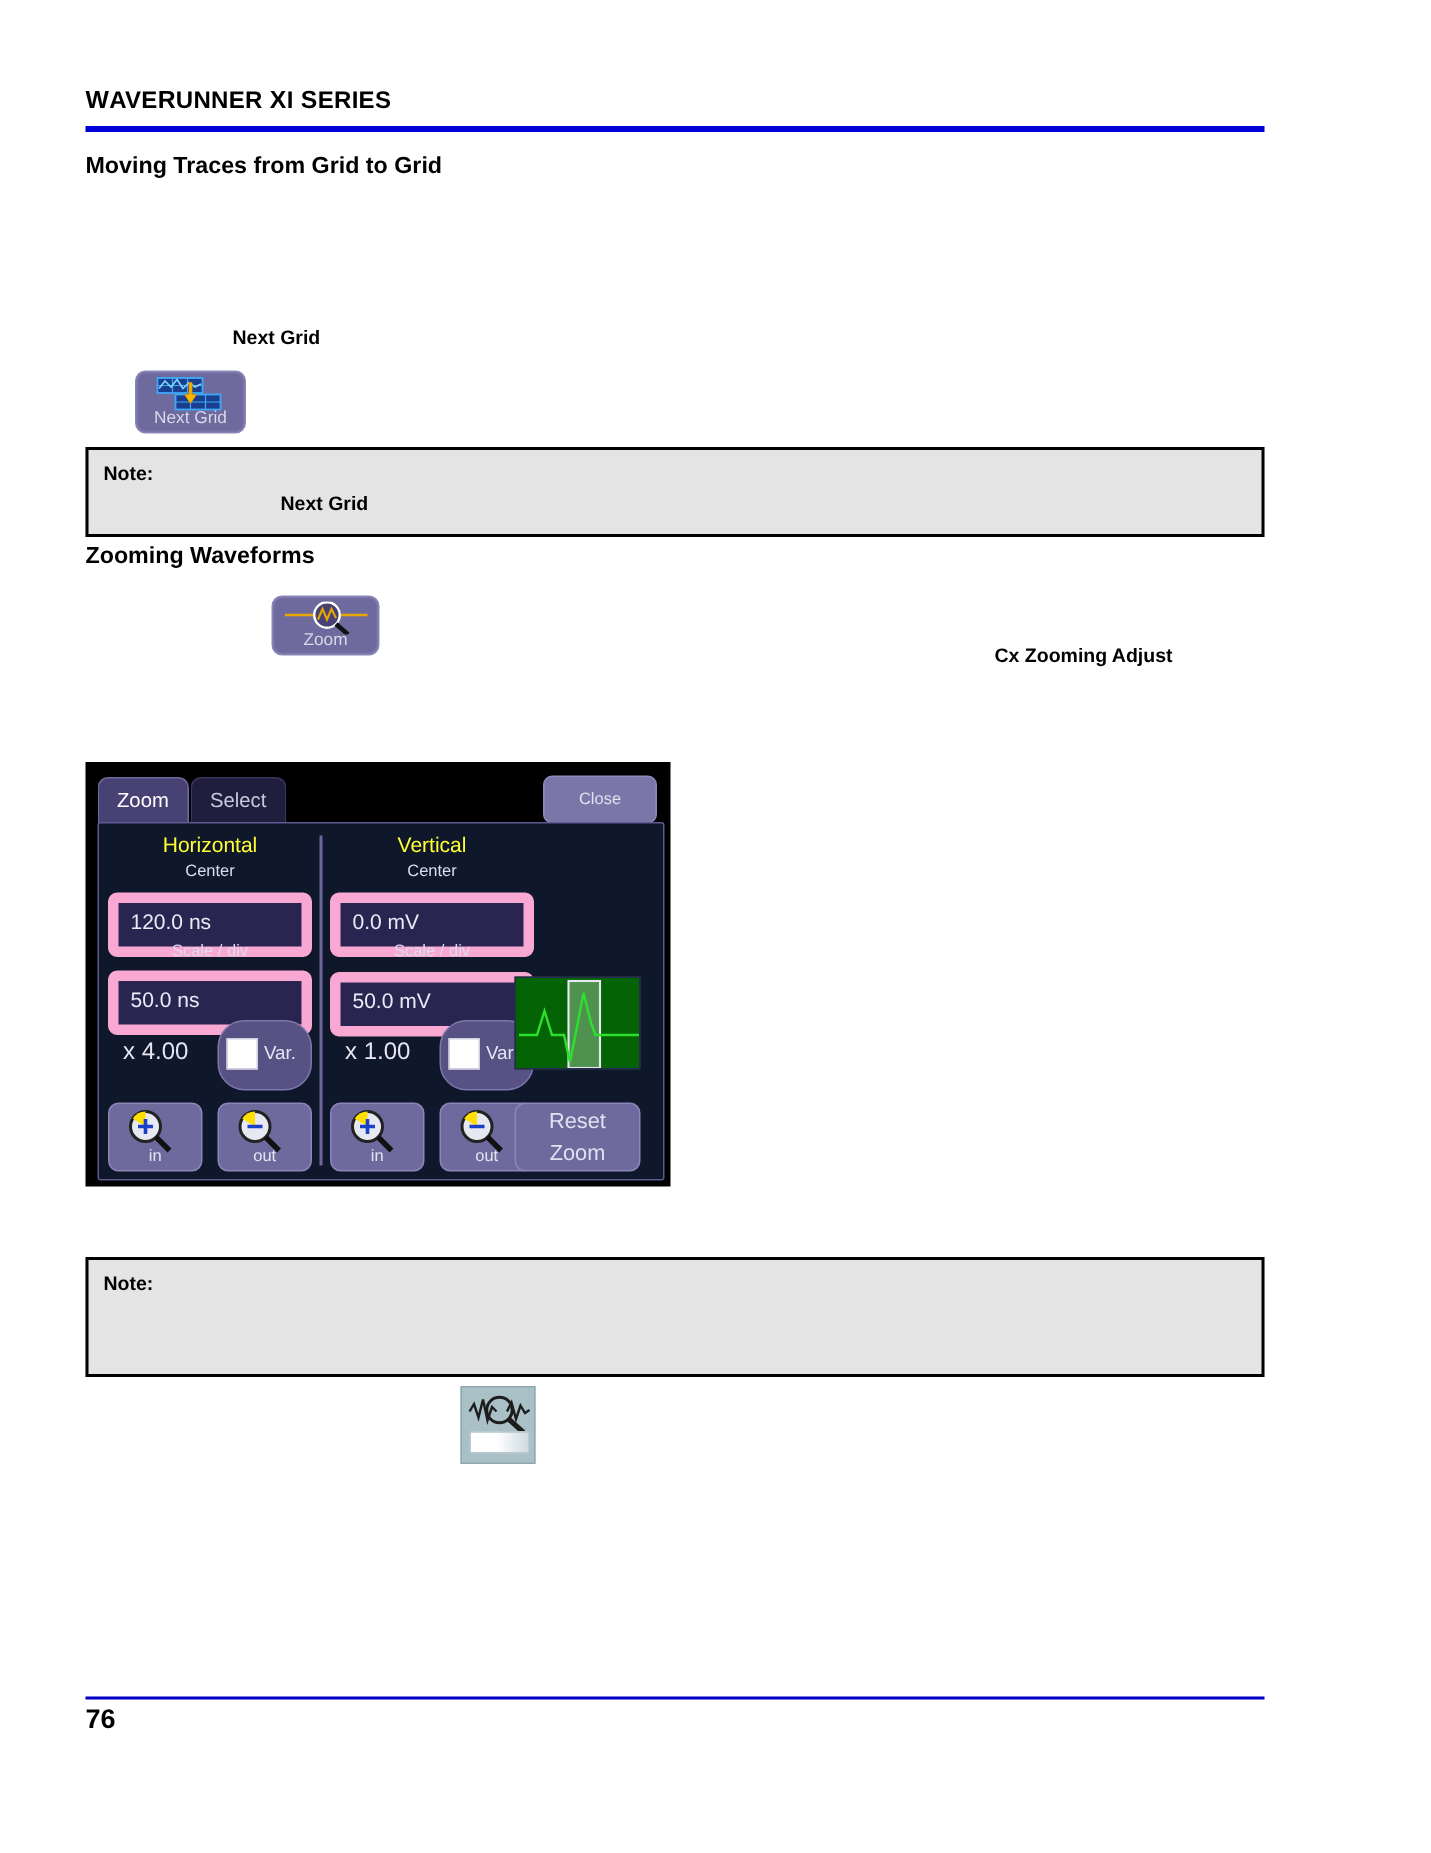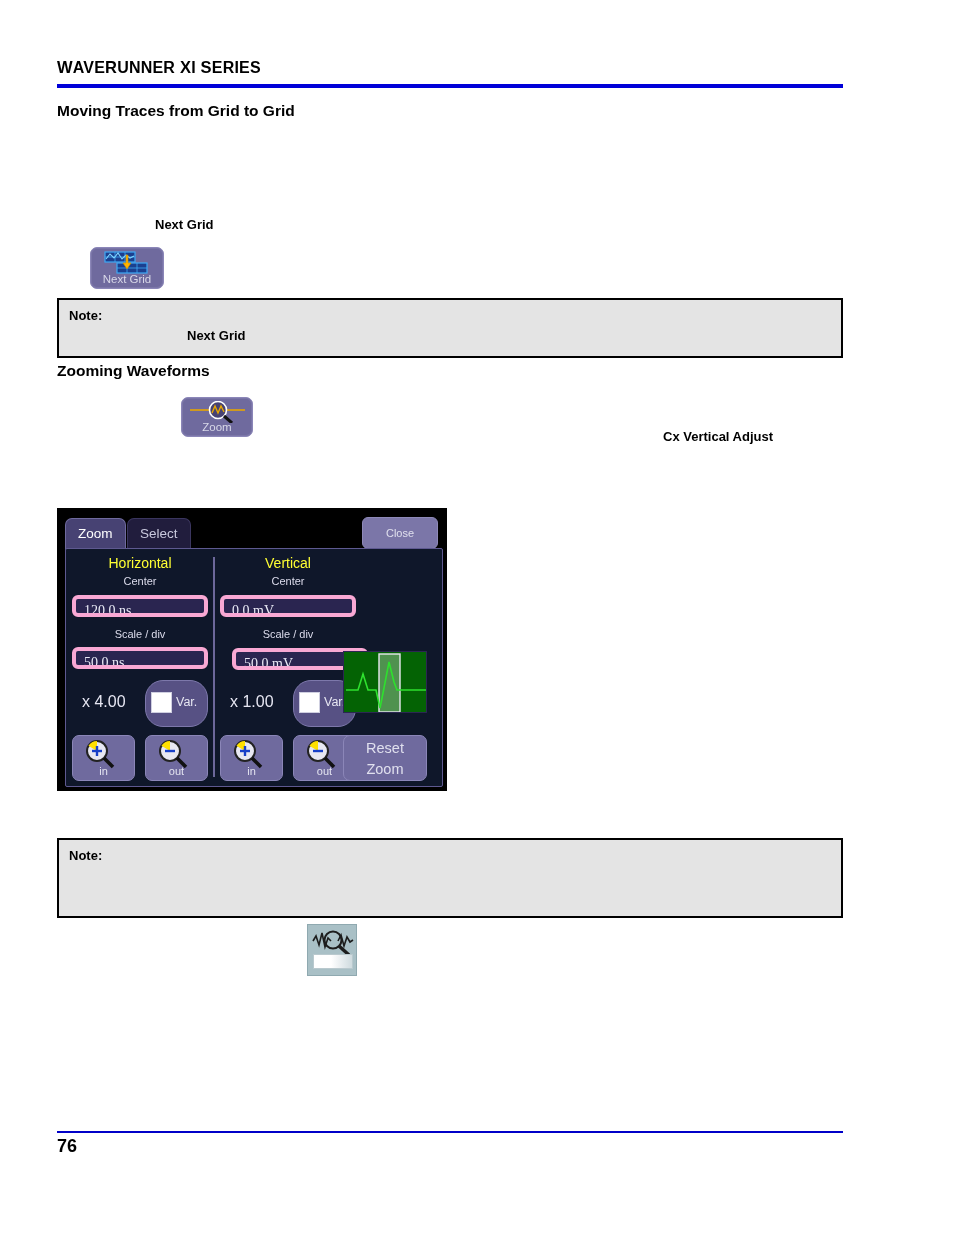--- a/index.html
+++ b/index.html
@@ -196,30 +196,29 @@
   .field-label {
     position: absolute;
     font-size: 11px;
     color: #dcdcec;
     text-align: center;
     white-space: nowrap;
   }
   .value-field {
     position: absolute;
     background: #2a2550;
-    border: 4px solid #f9a8d4;
+    border: 7px solid #f9a8d4;
     border-radius: 6px;
     color: #eaeaf6;
     font-size: 14px;
     line-height: 24px;
     padding-left: 8px;
-    height: 22px;
+    height: 43px;
     overflow: hidden;
     white-space: nowrap;
-    font-family: Liberation Serif, serif;
   }
   .mult-label {
     position: absolute;
     font-size: 16px;
     color: #e6e6f2;
     white-space: nowrap;
   }
   .var-group {
     position: absolute;
     width: 63px; height: 47px;
@@ -330,21 +329,21 @@
   <svg class="zoom-glyph" viewBox="0 0 60 22">
     <line x1="2" y1="9" x2="22" y2="9" stroke="#e8a600" stroke-width="1.6"></line>
     <line x1="38" y1="9" x2="57" y2="9" stroke="#e8a600" stroke-width="1.6"></line>
     <circle cx="30" cy="9" r="8.5" fill="#474273" stroke="#ffffff" stroke-width="1.6"></circle>
     <polyline points="24,12 27,5 30,12 33,5 36,11" fill="none" stroke="#e8a600" stroke-width="1.4"></polyline>
     <line x1="36" y1="15" x2="44" y2="22" stroke="#111111" stroke-width="3"></line>
   </svg>
   <span class="btn-label">Zoom</span>
 </div>
 
-<div class="bold-inline" id="label-cx-vertical-adjust">Cx Vertical Adjust</div>
+<div class="bold-inline" id="label-cx-vertical-adjust">Cx Zooming Adjust</div>
 
 <div id="zoom-dialog">
   <div id="dialog-inner">
 
     <div id="dialog-tabbar">
       <div class="dlg-tab" id="tab-zoom">Zoom</div>
       <div class="dlg-tab" id="tab-select">Select</div>
       <div id="btn-close">Close</div>
     </div>
 
@@ -381,21 +380,21 @@
           <line x1="9" y1="12" x2="19" y2="12" stroke="#1840c8" stroke-width="2.4"></line>
           <line x1="21" y1="19" x2="30" y2="28" stroke="#111111" stroke-width="3.6"></line>
         </svg>
         <span class="step-text">out</span>
       </div>
 
       <div class="col-title" style="left:152px; top:6px; width:140px;">Vertical</div>
       <div class="field-label" style="left:152px; top:26px; width:140px;">Center</div>
       <div class="value-field" style="left:154px; top:46px; width:136px;">0.0 mV</div>
       <div class="field-label" style="left:152px; top:79px; width:140px;">Scale / div</div>
-      <div class="value-field" style="left:154px; top:99px; width:136px;margin-left:12px;">50.0 mV</div>
+      <div class="value-field" style="left:154px; top:99px; width:136px;">50.0 mV</div>
       <div class="mult-label" style="left:164px; top:144px;">x 1.00</div>
       <div class="var-group" style="left:227px; top:131px;">
         <div class="chk"></div>
         <div class="var-text">Var.</div>
       </div>
 
       <div class="zoom-step-btn" style="left:154px;">
         <svg class="mag" viewBox="0 0 34 30">
           <circle cx="14" cy="12" r="10" fill="#e8e8f2" stroke="#222222" stroke-width="2"></circle>
           <path d="M14 2 A10 10 0 0 0 5.5 6.8 L14 12 Z" fill="#ffe000"></path>

